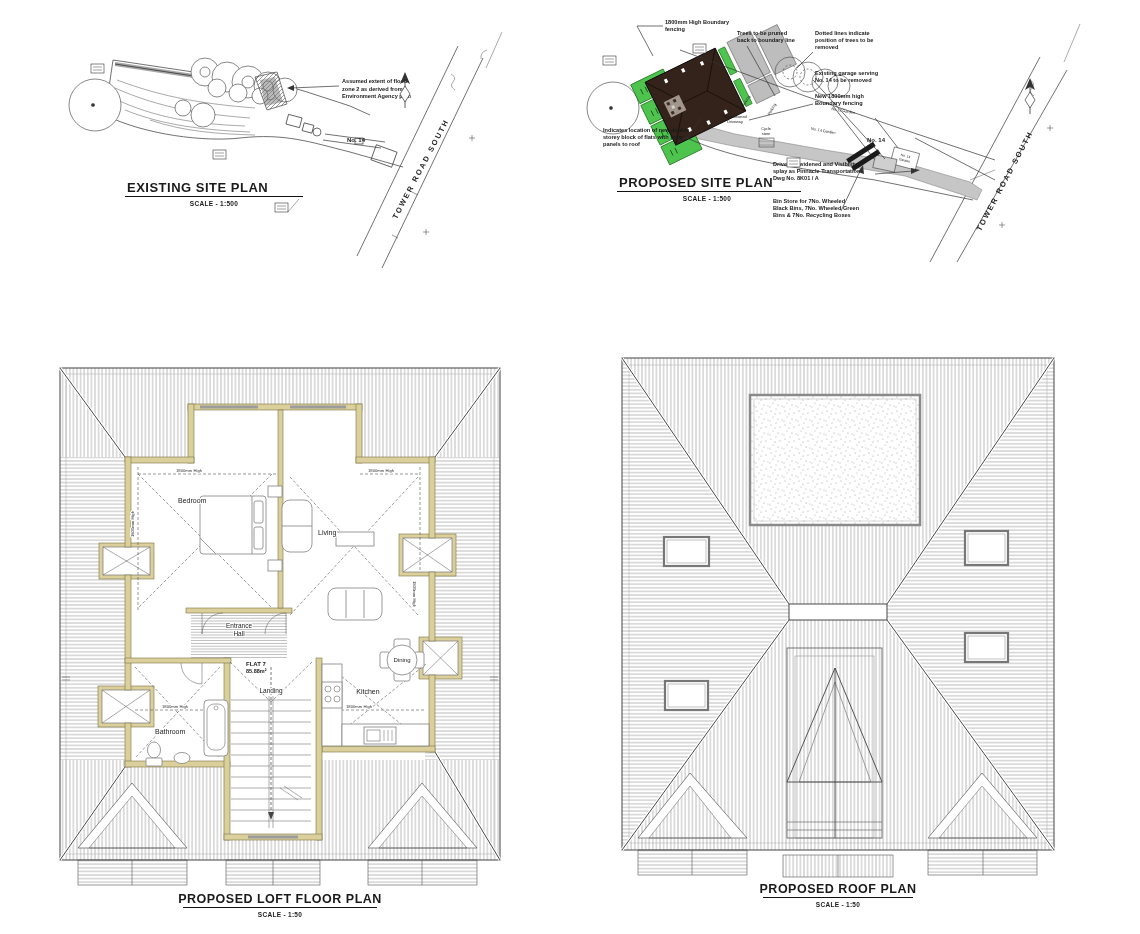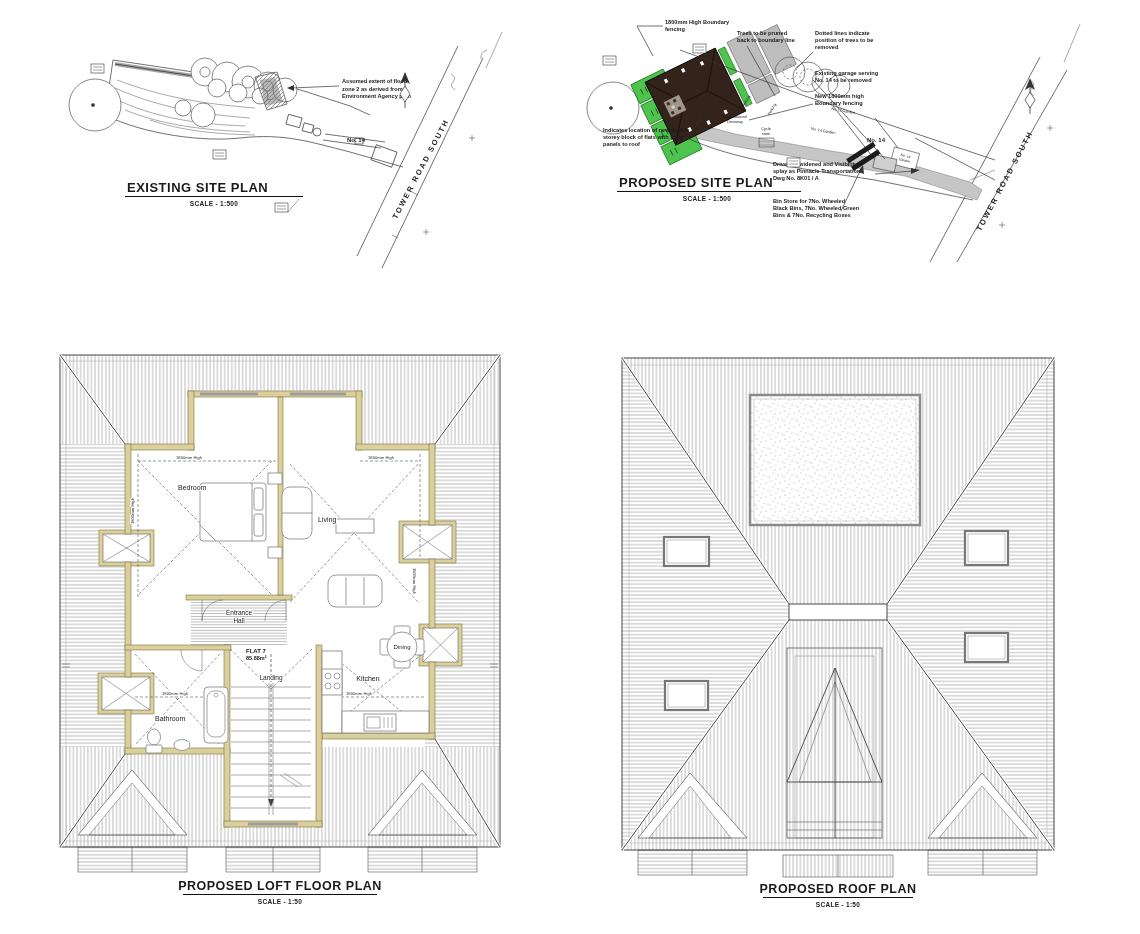--- a/index.html
+++ b/index.html
@@ -331,21 +331,21 @@
   </g>
 
   <g>
     <text class="title" x="44" y="177">PROPOSED SITE PLAN</text>
     <line x1="42" y1="181.5" x2="226" y2="181.5" stroke="#111" stroke-width="1.2"></line>
     <text class="scale" x="132" y="191" text-anchor="middle">SCALE - 1:500</text>
   </g>
 </svg>
 </div>
 
-<div class="panel" style="left:50px;top:349px;width:465px;height:564px;">
+<div class="panel" style="left:50px;top:362px;width:465px;height:564px;">
 <svg viewBox="0 0 465 564" width="465" height="564">
   <g>
     <rect x="10" y="6" width="440" height="89" fill="url(#pv)"></rect>
     <rect x="10" y="95" width="65" height="303" fill="url(#ph)"></rect>
     <rect x="375" y="95" width="75" height="303" fill="url(#ph)"></rect>
     <rect x="10" y="398" width="440" height="100" fill="url(#pv)"></rect>
     <rect x="10" y="6" width="440" height="492" fill="none" stroke="#444" stroke-width="1"></rect>
     <rect x="16" y="12" width="428" height="480" fill="none" stroke="#aaa" stroke-width=".5"></rect>
   </g>
 

